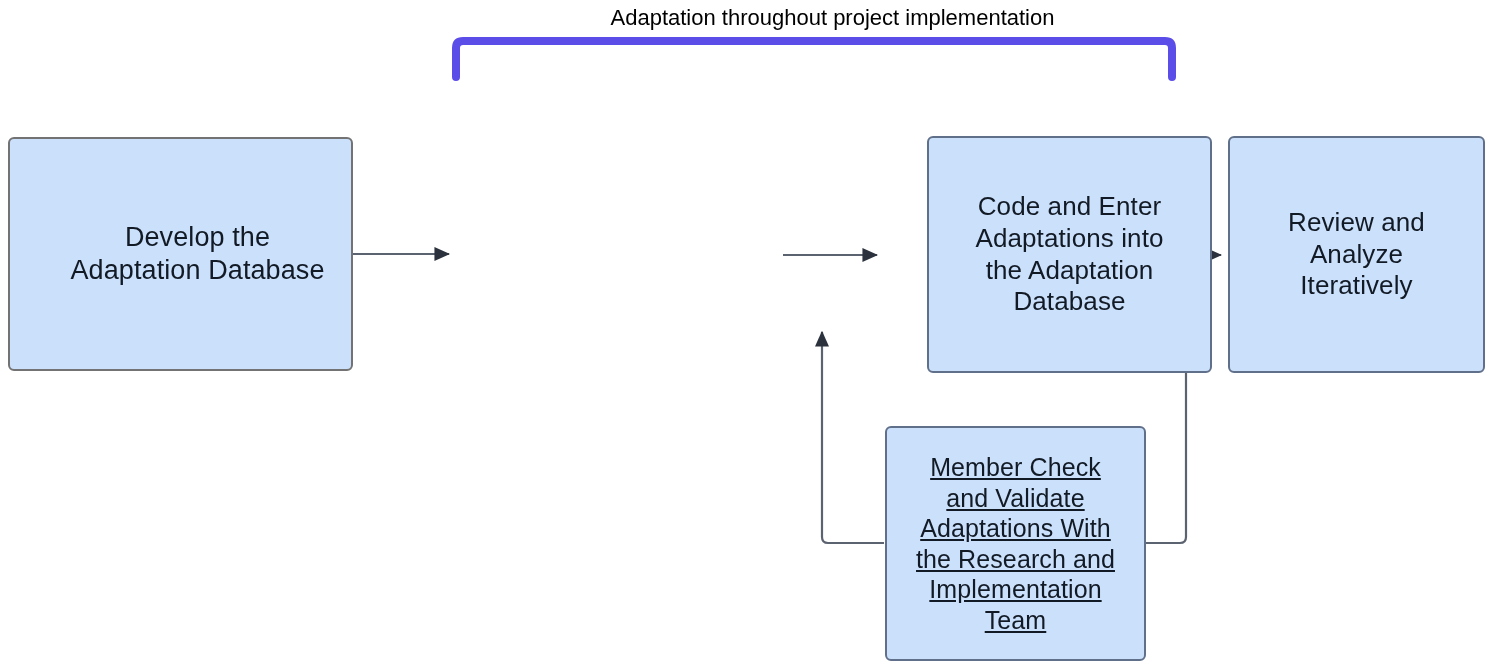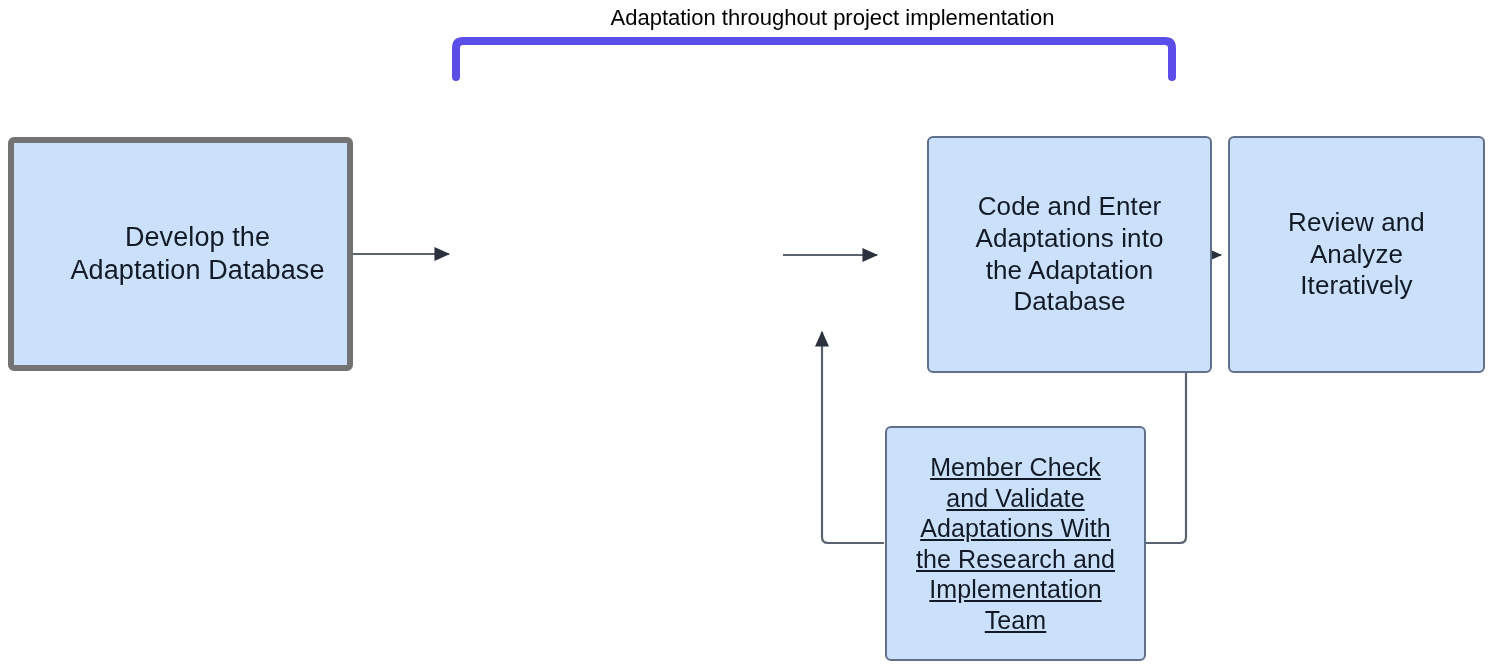--- a/index.html
+++ b/index.html
@@ -39,21 +39,21 @@
     color: #121a25;
     line-height: 1.22;
     padding: 6px 10px;
     letter-spacing: 0.1px;
   }
   .node-text {
     display: block;
     white-space: pre-line;
   }
   .node-blue-border {
-    border: 6px solid #737373;
+    border: 2px solid #737373;
     padding-left: 44px;
   }
   .node-slate-border {
     border: 2px solid #61708a;
   }
   .banner-label {
     position: absolute;
     text-align: center;
     color: #000000;
     font-size: 22px;

